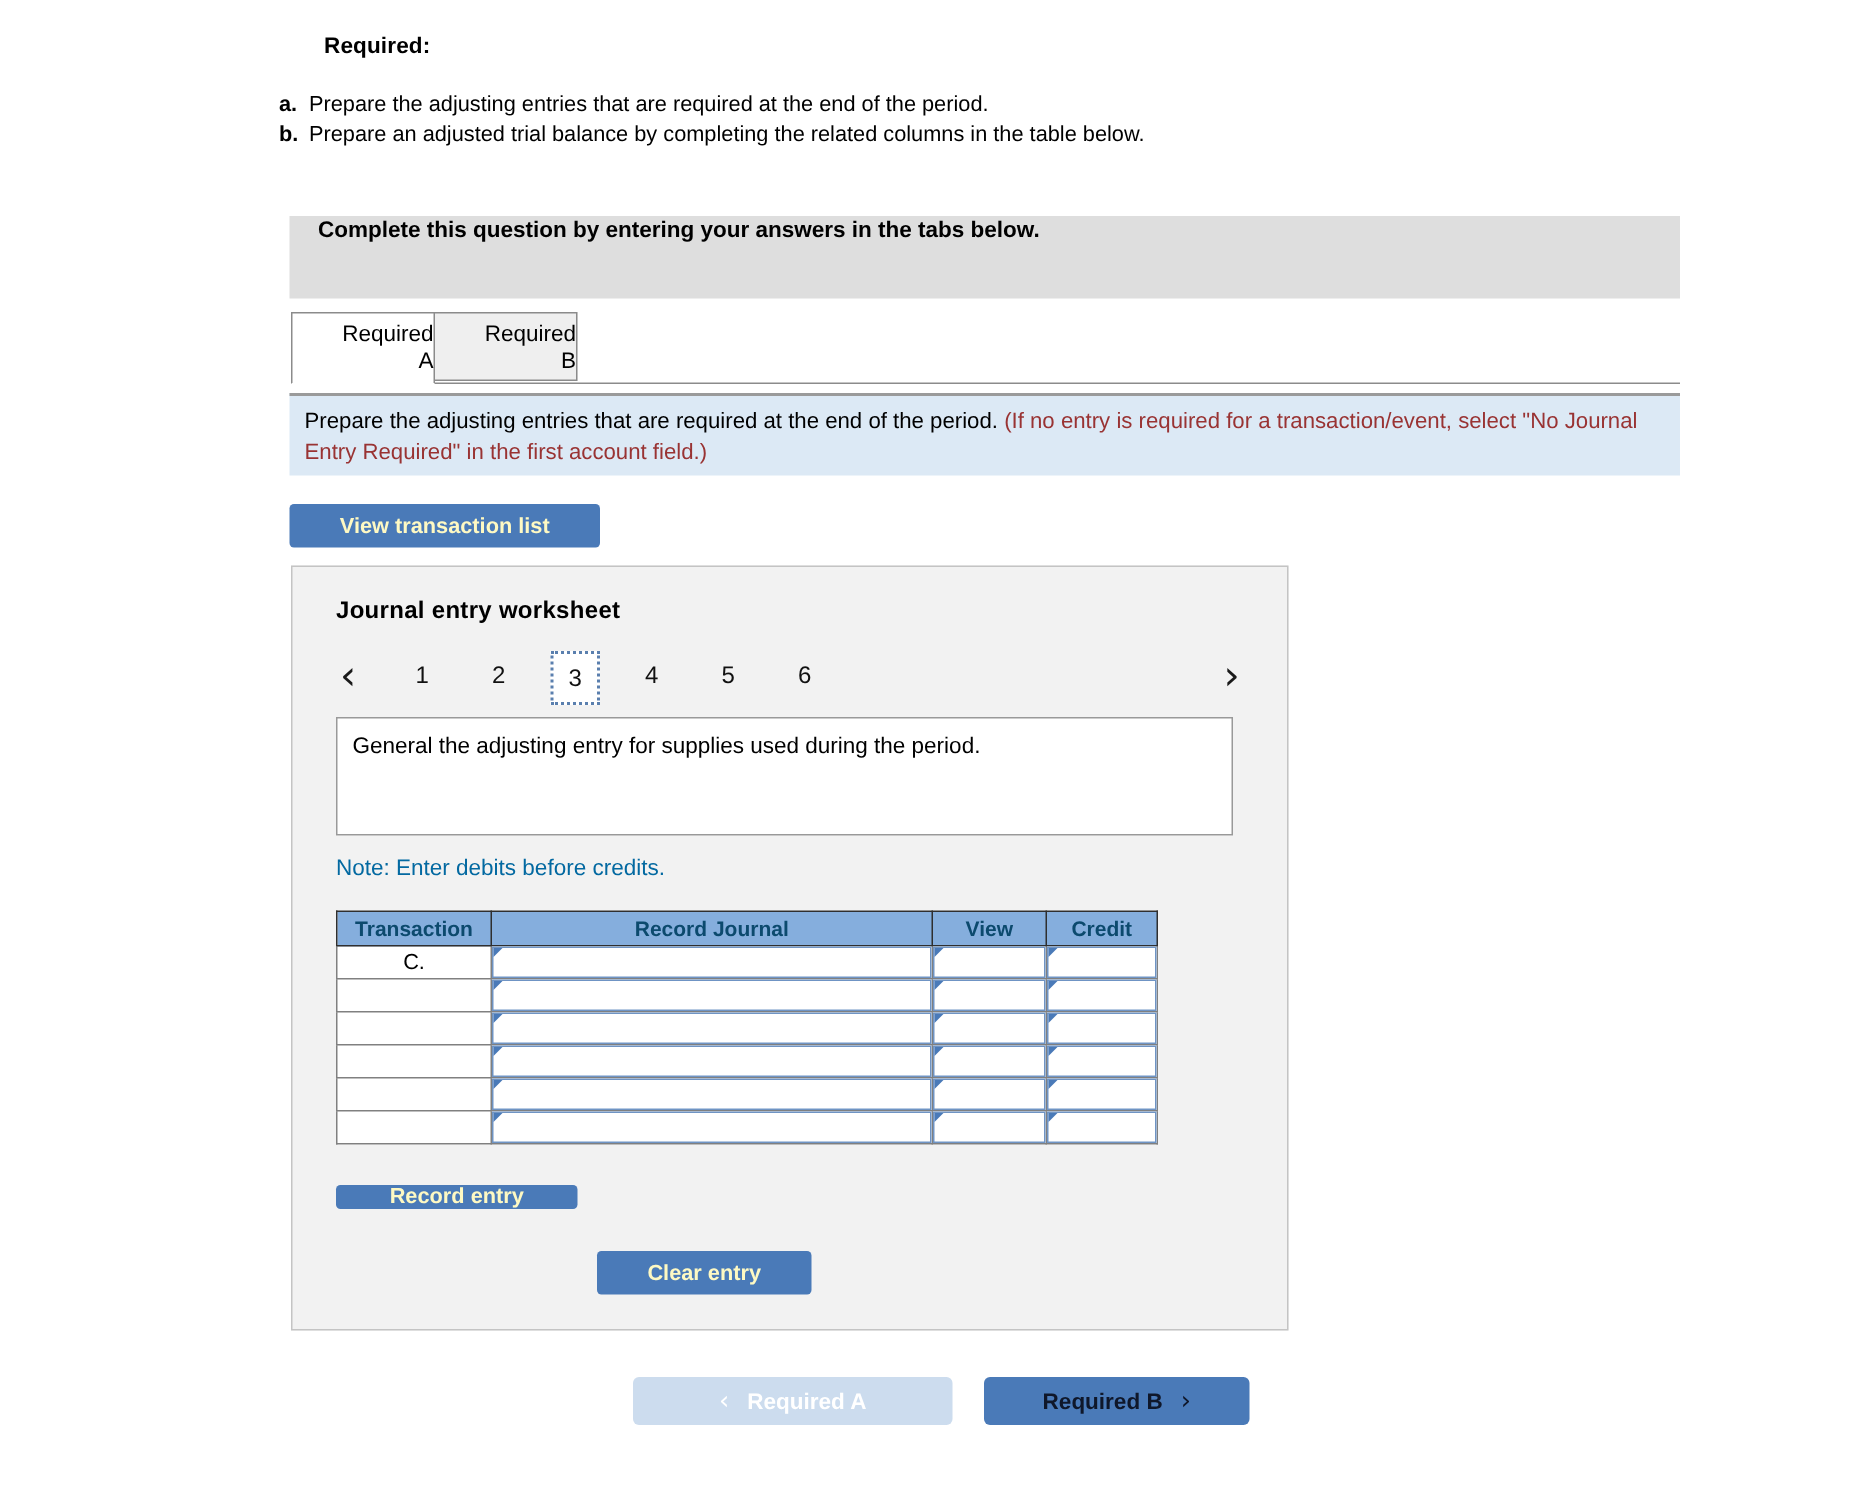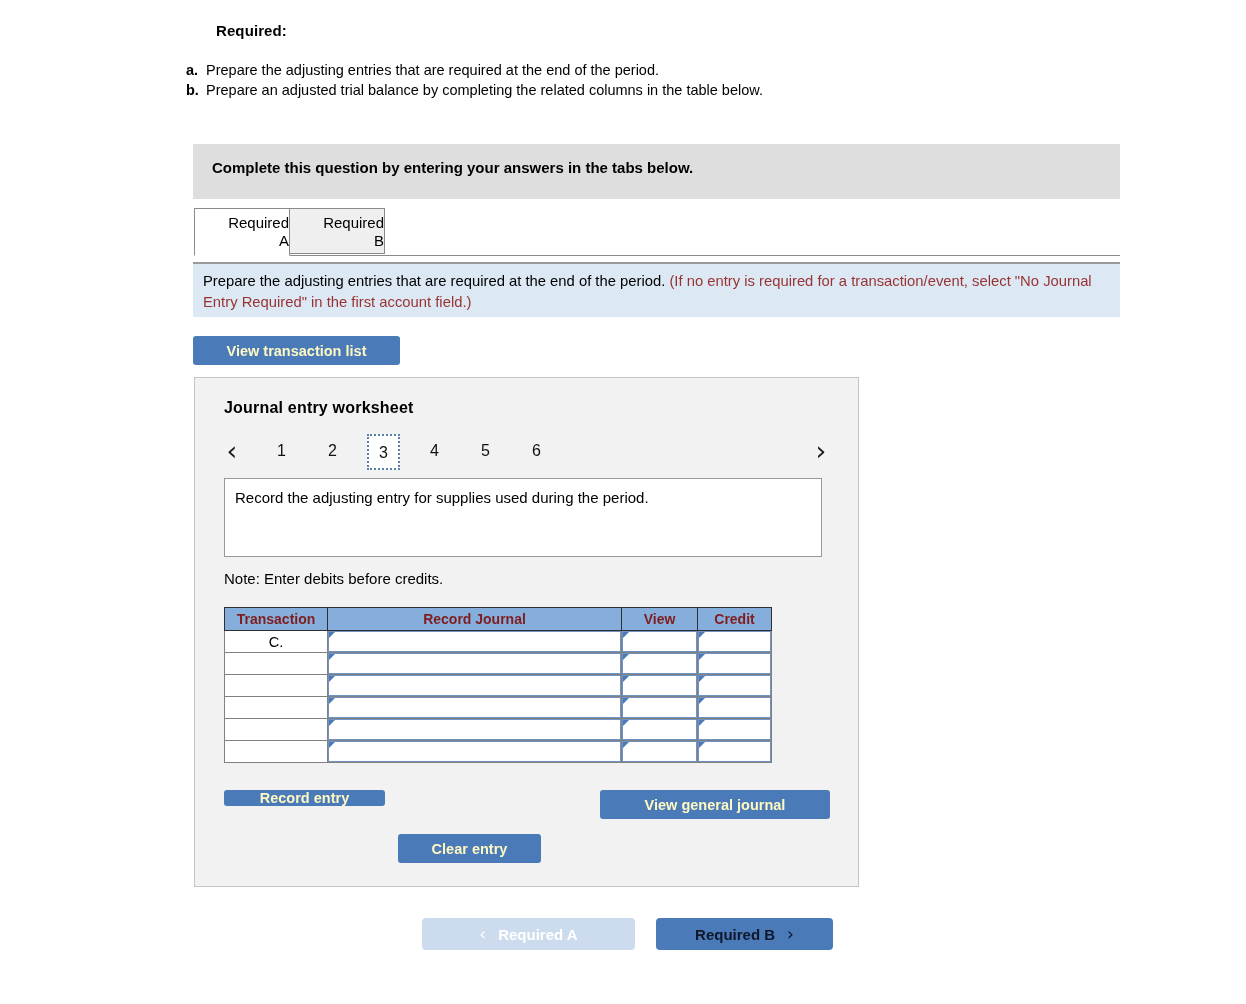--- a/index.html
+++ b/index.html
@@ -48,21 +48,21 @@
     left: 193px;
     top: 144px;
     width: 927px;
     height: 55px;
     background: #dedede;
     box-sizing: border-box;
   }
   .gray-banner-text {
     position: absolute;
     left: 19px;
-    top: 15px;
+    top: 1px;
     font-size: 15px;
     font-weight: bold;
   }
 
   
   .tabstrip {
     position: absolute;
     left: 194px;
     top: 208px;
     height: 48px;
@@ -226,40 +226,40 @@
     width: 560px;
     font-size: 15px;
     line-height: 19px;
   }
 
   .note {
     position: absolute;
     left: 29px;
     top: 192px;
     font-size: 15px;
-    color: #000000;
+    color: #0369a1;
   }
 
   
   .jtable {
     position: absolute;
     left: 29px;
     top: 229px;
     border-collapse: collapse;
     table-layout: fixed;
     background: #ffffff;
   }
   .jtable th {
     background: #85aedd;
     border: 1px solid #2f2f2f;
     font-size: 14px;
     font-weight: bold;
     height: 20px;
     padding: 1px 2px;
-    color: #7f1d1d;
+    color: #0c4a6e;
   }
   .jtable td {
     border: 1px solid #808080;
     height: 21px;
     padding: 0;
     background: #ffffff;
   }
   .col-txn { width: 103px; }
   .col-gj  { width: 294px; }
   .col-deb { width: 76px; }
@@ -400,21 +400,21 @@
       <div class="pg">2</div>
       <div class="pg current">3</div>
       <div class="pg">4</div>
       <div class="pg">5</div>
       <div class="pg">6</div>
     </div>
     <div class="pager-arrow pager-next">›</div>
   </div>
 
   <div class="prompt-box">
-    <div class="prompt-text">Record the adjusting entry for supplies used during the period.</div>
+    <div class="prompt-text">General the adjusting entry for supplies used during the period.</div>
   </div>
 
   <div class="note">Note: Enter debits before credits.</div>
 
   <table class="jtable">
     <colgroup>
       <col class="col-txn">
         <col class="col-gj">
         <col class="col-deb">
         <col class="col-cre">
@@ -533,21 +533,20 @@
         <td>
             <div class="field">
               <span class="marker"></span>
             </div>
           </td>
       </tr>
     </tbody>
   </table>
 
   <button class="btn btn-record">Record entry</button>
-  <button class="btn btn-viewgj">View general journal</button>
   <button class="btn btn-clear">Clear entry</button>
 </div>
 
 <button class="nav-prev">
   <span class="nav-chevron">‹</span>
   <span>Required A</span>
 </button>
 <button class="nav-next">
   <span>Required B</span>
   <span class="nav-chevron">›</span>

